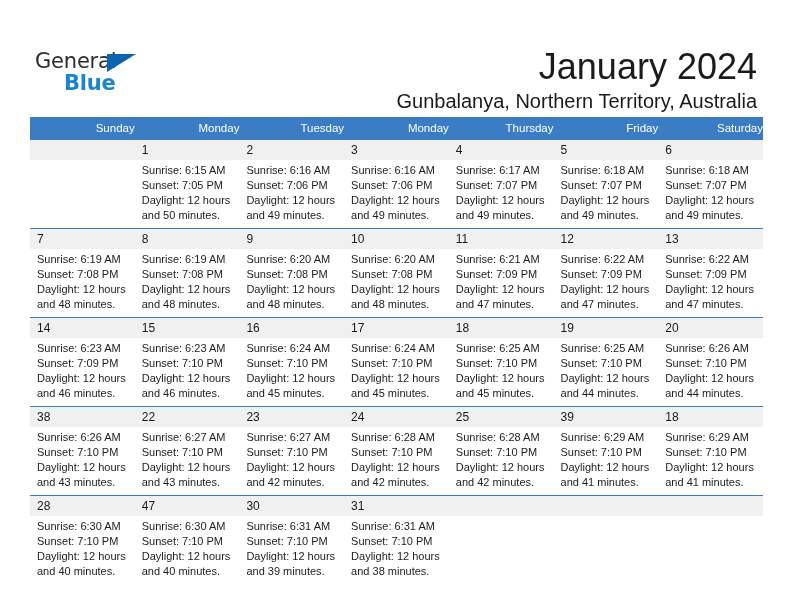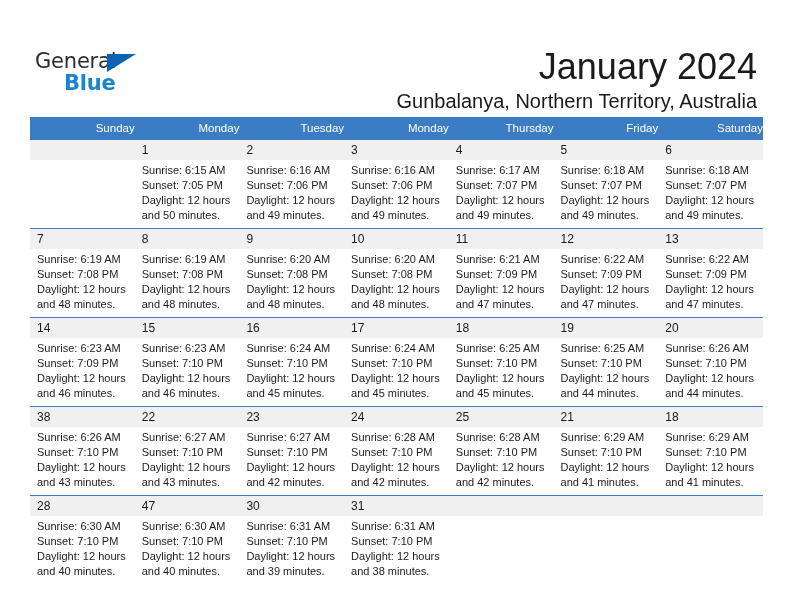--- a/index.html
+++ b/index.html
@@ -378,21 +378,21 @@
         <td>
             <div class="cell-inner">
               <div class="daynum">25</div>
               <div class="info">Sunrise: 6:28 AM
 Sunset: 7:10 PM
 Daylight: 12 hours and 42 minutes.</div>
             </div>
           </td>
         <td>
             <div class="cell-inner">
-              <div class="daynum">21</div>
+              <div class="daynum">39</div>
               <div class="info">Sunrise: 6:29 AM
 Sunset: 7:10 PM
 Daylight: 12 hours and 41 minutes.</div>
             </div>
           </td>
         <td>
             <div class="cell-inner">
               <div class="daynum">18</div>
               <div class="info">Sunrise: 6:29 AM
 Sunset: 7:10 PM

